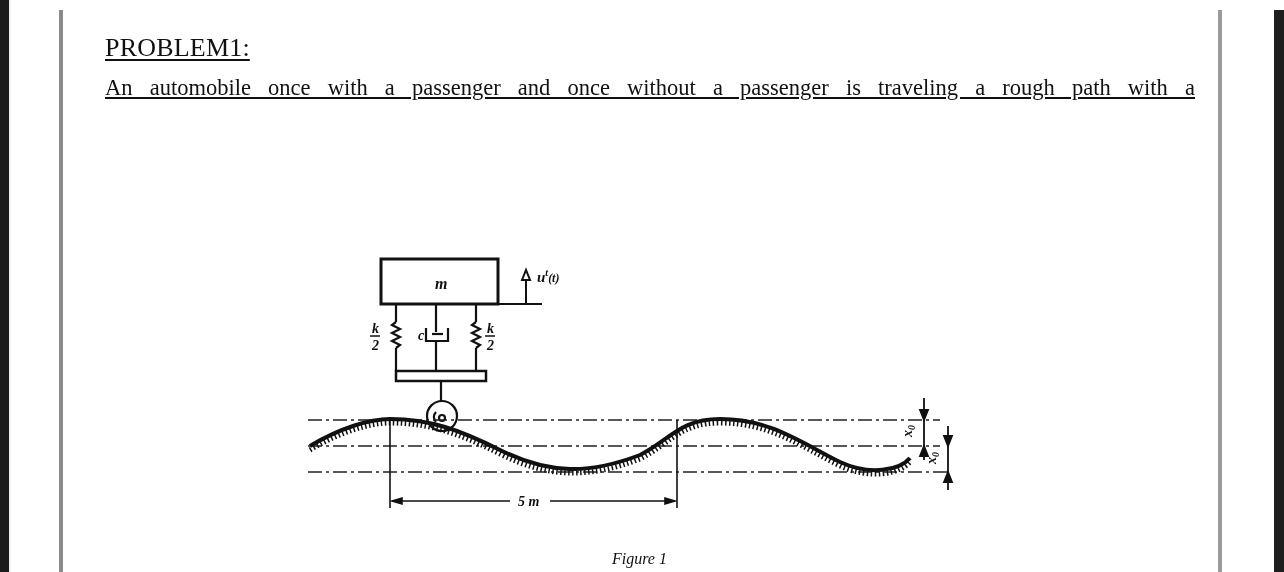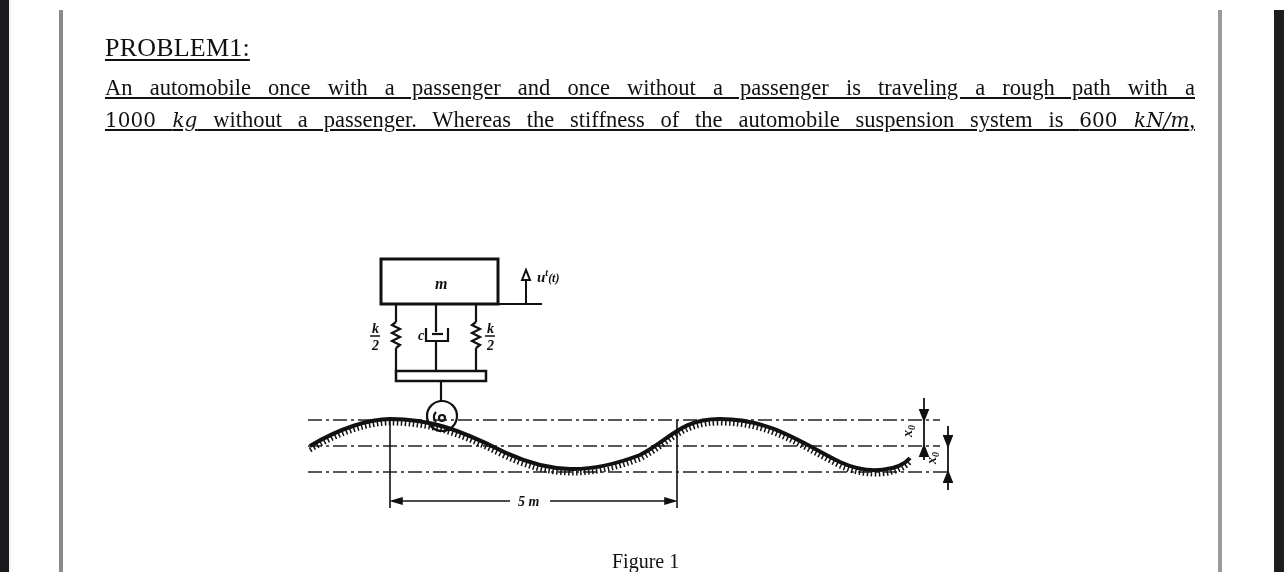--- a/index.html
+++ b/index.html
@@ -26,38 +26,37 @@
     font-size: 22.5px; line-height: 32.3px;
   }
   .line { display: block; white-space: nowrap; }
   .line.justify { text-align: justify; text-align-last: justify; white-space: normal; text-decoration: underline; }
   .m { font-family: "DejaVu Serif", serif; font-style: italic; font-size: 20px; }
   .mn { font-family: "DejaVu Serif", serif; font-size: 20px; }
 
   .figure { position: absolute; left: 300px; top: 250px; width: 680px; height: 270px; }
   .caption {
     position: absolute; left: 612px; top: 550px;
-    font-size: 20px; 
+    font-size: 16px; font-style: italic;
   }
   svg text { font-family: "Liberation Serif", serif; }
 </style>
 </head>
 <body>
 
 <div class="left-dark"></div>
 <div class="left-edge"></div>
 <div class="page-border-left"></div>
 <div class="page-border-right"></div>
 <div class="right-dark"></div>
 
 <div class="heading">PROBLEM1:</div>
 
 <div class="para" id="para">
     <span class="line justify"><span>An automobile once with a passenger and once without a passenger is traveling a rough path with a</span></span>
-    <span class="line justify"><span class="mn">1000 </span><span class="m">kg</span><span> without a passenger. Whereas the stiffness of the automobile suspension system is  </span><span class="mn">600 </span><span class="m">kN/m</span><span>,</span></span>
   </div>
 
 <svg class="figure" viewBox="0 0 680 270" width="680" height="270">
   <g stroke="#111" fill="none" stroke-width="3">
     <rect x="81" y="9" width="117" height="45"></rect>
   </g>
   <text x="135" y="39" font-size="16" font-style="italic" font-weight="bold" fill="#111">m</text>
 
   <g stroke="#111" stroke-width="2" fill="none">
     <line x1="198" y1="54" x2="242" y2="54"></line>

